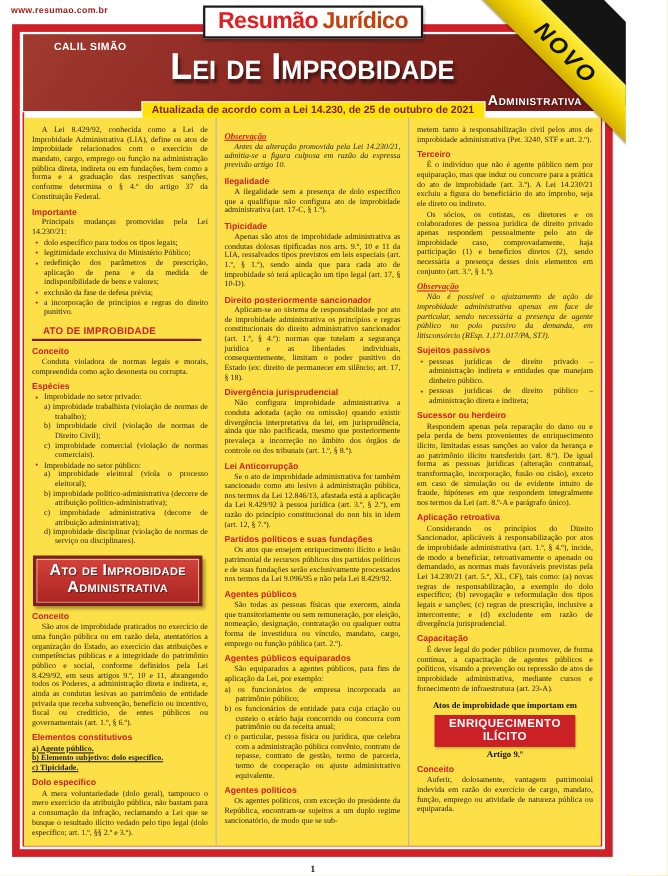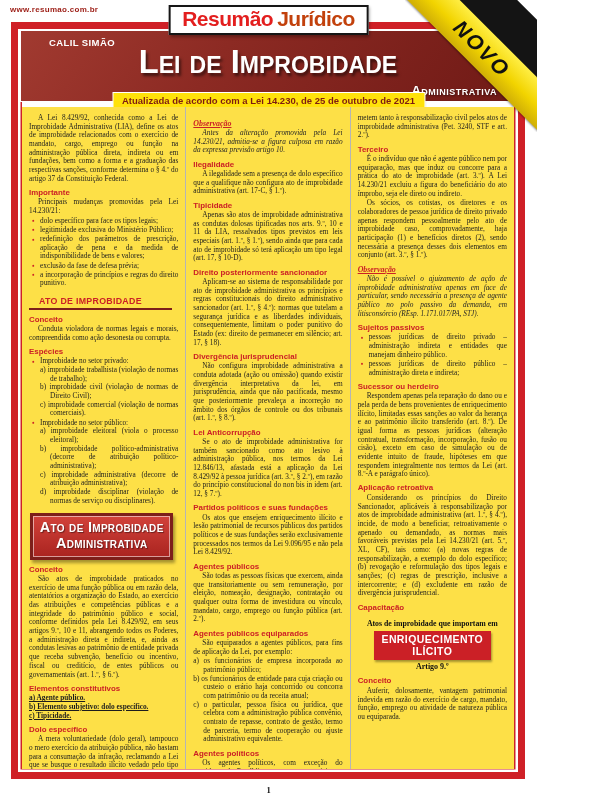--- a/index.html
+++ b/index.html
@@ -1,17 +1,17 @@
 <!DOCTYPE html>
 <html><head>
 <meta charset="utf-8">
 <style>
   html,body{margin:0;padding:0;}
   body{width:607px;height:796px;background:#fff;font-family:"Liberation Serif",serif;-webkit-font-smoothing:antialiased;}
-  .page{position:absolute;width:537px;height:796px;overflow:hidden;background:#fff;}
+  .page{position:absolute;width:537px;height:796px;overflow:hidden;background:#fff;padding-left:32px;}
   .url{position:absolute;top:5px;left:10px;font:bold 8px "Liberation Sans",sans-serif;color:#9c1c14;letter-spacing:.3px;}
   .frame{position:absolute;left:11px;right:12px;top:22px;bottom:17px;border:7px solid #cf2027;
          box-shadow:inset 0 0 0 2.5px #fff, inset 0 0 0 4px #cf2027;}
   .banner{position:absolute;left:20px;right:21px;top:30px;height:72px;
           background:linear-gradient(125deg,#a13a30 0%,#8c2a23 40%,#701a16 100%);
           border:1px solid #fff;box-sizing:border-box;}
   .author{position:absolute;top:6px;left:28px;font:bold 9.5px "Liberation Sans",sans-serif;color:#fff;letter-spacing:.4px;}
   .title{position:absolute;top:13px;left:0;right:0;text-align:center;
          font:bold 34px/1 "Liberation Sans",sans-serif;font-variant:small-caps;color:#fff;
          letter-spacing:0px;transform:scaleX(.96);text-shadow:2px 3px 3px rgba(0,0,0,.55);white-space:nowrap;}
@@ -78,21 +78,21 @@
     <div class="rb-yellow">
       <span>NOVO</span>
     </div>
   </div>
   <div class="content">
     <div class="col">
         <p class="p">A Lei 8.429/92, conhecida como a Lei de Improbidade Administrativa (LIA), define os atos de improbidade relacionados com o exercício de mandato, cargo, emprego ou função na administração pública direta, indireta ou em fundações, bem como a forma e a graduação das respectivas sanções, conforme determina o § 4.º do artigo 37 da Constituição Federal.</p>
         <div class="h">Importante</div>
         <p class="p">Principais mudanças promovidas pela Lei 14.230/21:</p>
         <ul class="bullets">
-          <li>dolo específico para face os tipos legais;</li>
+          <li>dolo específico para todos os tipos legais;</li>
           <li>legitimidade exclusiva do Ministério Público;</li>
           <li>redefinição dos parâmetros de prescrição, aplicação de pena e da medida de indisponibilidade de bens e valores;</li>
           <li>exclusão da fase de defesa prévia;</li>
           <li>a incorporação de princípios e regras do direito punitivo.</li>
         </ul>
         <div class="rule">ATO DE IMPROBIDADE</div>
         <div class="h">Conceito</div>
         <p class="p">Conduta violadora de normas legais e morais, compreendida como ação desonesta ou corrupta.</p>
         <div class="h">Espécies</div>
         <ul class="bullets">
@@ -151,20 +151,21 @@
         <div class="h">Sujeitos passivos</div>
         <ul class="bullets">
           <li>pessoas jurídicas de direito privado – administração indireta e entidades que manejam dinheiro público.</li>
           <li>pessoas jurídicas de direito público – administração direta e indireta;</li>
         </ul>
         <div class="h">Sucessor ou herdeiro</div>
         <p class="p">Respondem apenas pela reparação do dano ou e pela perda de bens provenientes de enriquecimento ilícito, limitadas essas sanções ao valor da herança e ao patrimônio ilícito transferido (art. 8.º). De igual forma as pessoas jurídicas (alteração contratual, transformação, incorporação, fusão ou cisão), exceto em caso de simulação ou de evidente intuito de fraude, hipóteses em que respondem integralmente nos termos da Lei (art. 8.º-A e parágrafo único).</p>
         <div class="h">Aplicação retroativa</div>
         <p class="p">Considerando os princípios do Direito Sancionador, aplicáveis à responsabilização por atos de improbidade administrativa (art. 1.º, § 4.º), incide, de modo a beneficiar, retroativamente o apenado ou demandado, as normas mais favoráveis previstas pela Lei 14.230/21 (art. 5.º, XL, CF), tais como: (a) novas regras de responsabilização, a exemplo do dolo específico; (b) revogação e reformulação dos tipos legais e sanções; (c) regras de prescrição, inclusive a intercorrente; e (d) excludente em razão de divergência jurisprudencial.</p>
         <div class="h">Capacitação</div>
+        <p class="p">É dever legal do poder público promover, de forma contínua, a capacitação de agentes públicos e políticos, visando a prevenção ou repressão de atos de improbidade administrativa, mediante cursos e fornecimento de infraestrutura (art. 23-A).</p>
         <div class="centerb">Atos de improbidade que importam em</div>
         <div class="redbar">ENRIQUECIMENTO ILÍCITO</div>
         <div class="artigo">Artigo 9.º</div>
         <div class="h">Conceito</div>
         <p class="p">Auferir, dolosamente, vantagem patrimonial indevida em razão do exercício de cargo, mandato, função, emprego ou atividade de natureza pública ou equiparada.</p>
       </div>
   </div>
   <div class="pagenum">1</div>
 </div>
 

